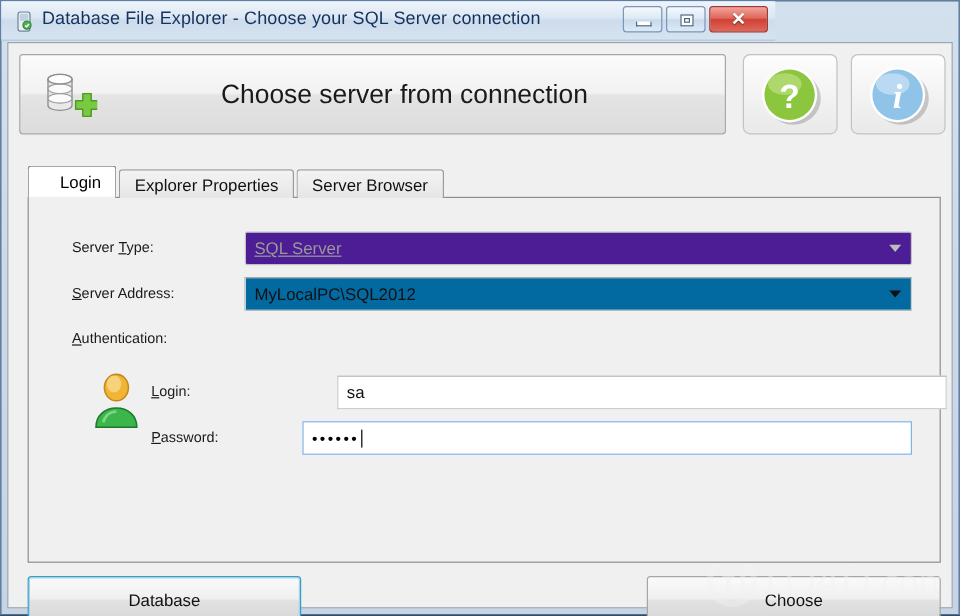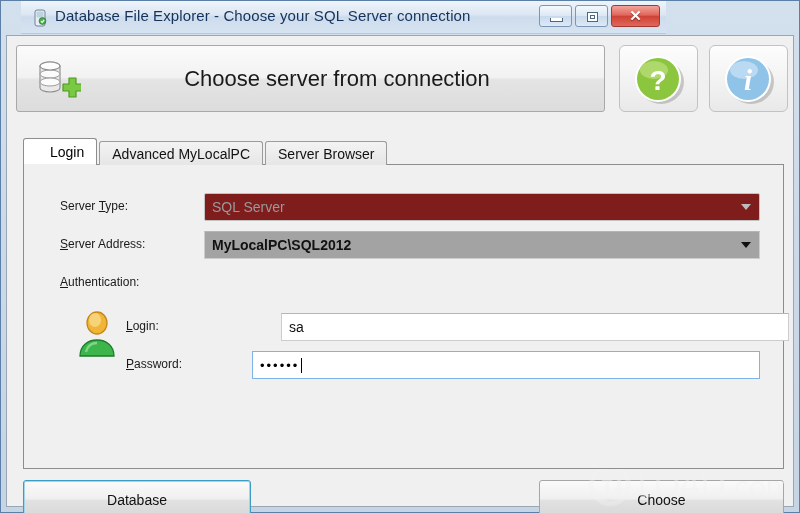--- a/index.html
+++ b/index.html
@@ -24,21 +24,20 @@
     left: 5px; top: 34px; right: 5px; bottom: 5px;
     background: #f0f0f0;
     border: 1px solid #9aa6b2;
   }
 
   
   .titlebar {
     position: absolute; left: 0; top: 0; width: 645px; height: 33px;
     background: linear-gradient(to bottom,#eef4fa 0%, #dce7f3 42%, #cddcec 50%, #d6e3f1 100%);
     border-bottom: 1px solid #b9c7d6;
-    margin-left: 20px;
   }
   .title-icon {
     position: absolute; left: 10px; top: 8px; width: 18px; height: 18px;
   }
   .title-text {
     position: absolute; left: 34px; top: 6px;
     font-size: 15px; color: #14325c; letter-spacing: 0.1px;
     white-space: nowrap;
   }
   .winbtns { position: absolute; right: 6px; top: 4px; display: flex; gap: 3px; }
@@ -131,27 +130,27 @@
   }
   .lbl u { text-decoration: underline; }
 
   .field {
     position: absolute; height: 28px;
     font-size: 14px; color: #111;
     display: flex; align-items: center;
     padding-left: 7px;
   }
   .f-combo-disabled {
-    background: #7f1d1d; border: 1px solid #c2c2c2; border-radius: 2px;
+    background: #4c1d95; border: 1px solid #c2c2c2; border-radius: 2px;
     color: #999;
+    text-decoration: underline;
   }
   .f-combo-edit {
-    background: #a3a3a3; border: 1px solid #cdcdcd;
+    background: #0369a1; border: 1px solid #cdcdcd;
     border-top-color: #b5b5b5;
-    font-weight: bold;
   }
   .f-combo-drop {
     background: linear-gradient(to bottom,#f6f6f6 0%,#eaeaea 48%,#e0e0e0 52%,#e9e9e9 100%);
     border: 1px solid #8a8a8a; border-radius: 2px;
   }
   .f-text {
     background: #fff; border: 1px solid #cdcdcd; border-top-color: #b5b5b5;
   }
   .f-text.focused { border: 1px solid #7eb4ea; }
 
@@ -263,21 +262,21 @@
         <ellipse cx="25" cy="19" rx="14" ry="9" fill="#c3e0f4" opacity=".8"></ellipse>
         <text x="29" y="39" font-family="'Liberation Serif',serif" font-size="29" font-style="italic" font-weight="bold" fill="#ffffff" text-anchor="middle">i</text>
       </svg>
     </div>
 
     <div class="tabstrip">
       <div class="tab active">
         <span>Login</span>
       </div>
       <div class="tab">
-        <span>Advanced MyLocalPC</span>
+        <span>Explorer Properties</span>
       </div>
       <div class="tab">
         <span>Server Browser</span>
       </div>
     </div>
 
     <div class="panel">
 
       <div class="row" style="top:28px">
         <span class="lbl" style="left:36px">Server&nbsp;<u>T</u>ype:</span>

